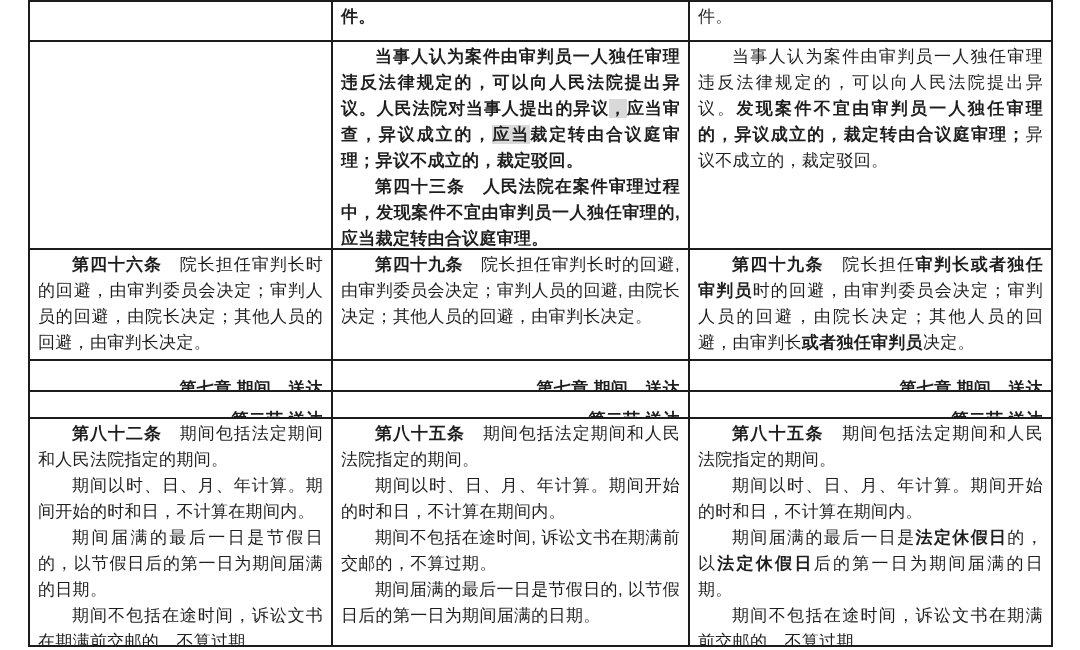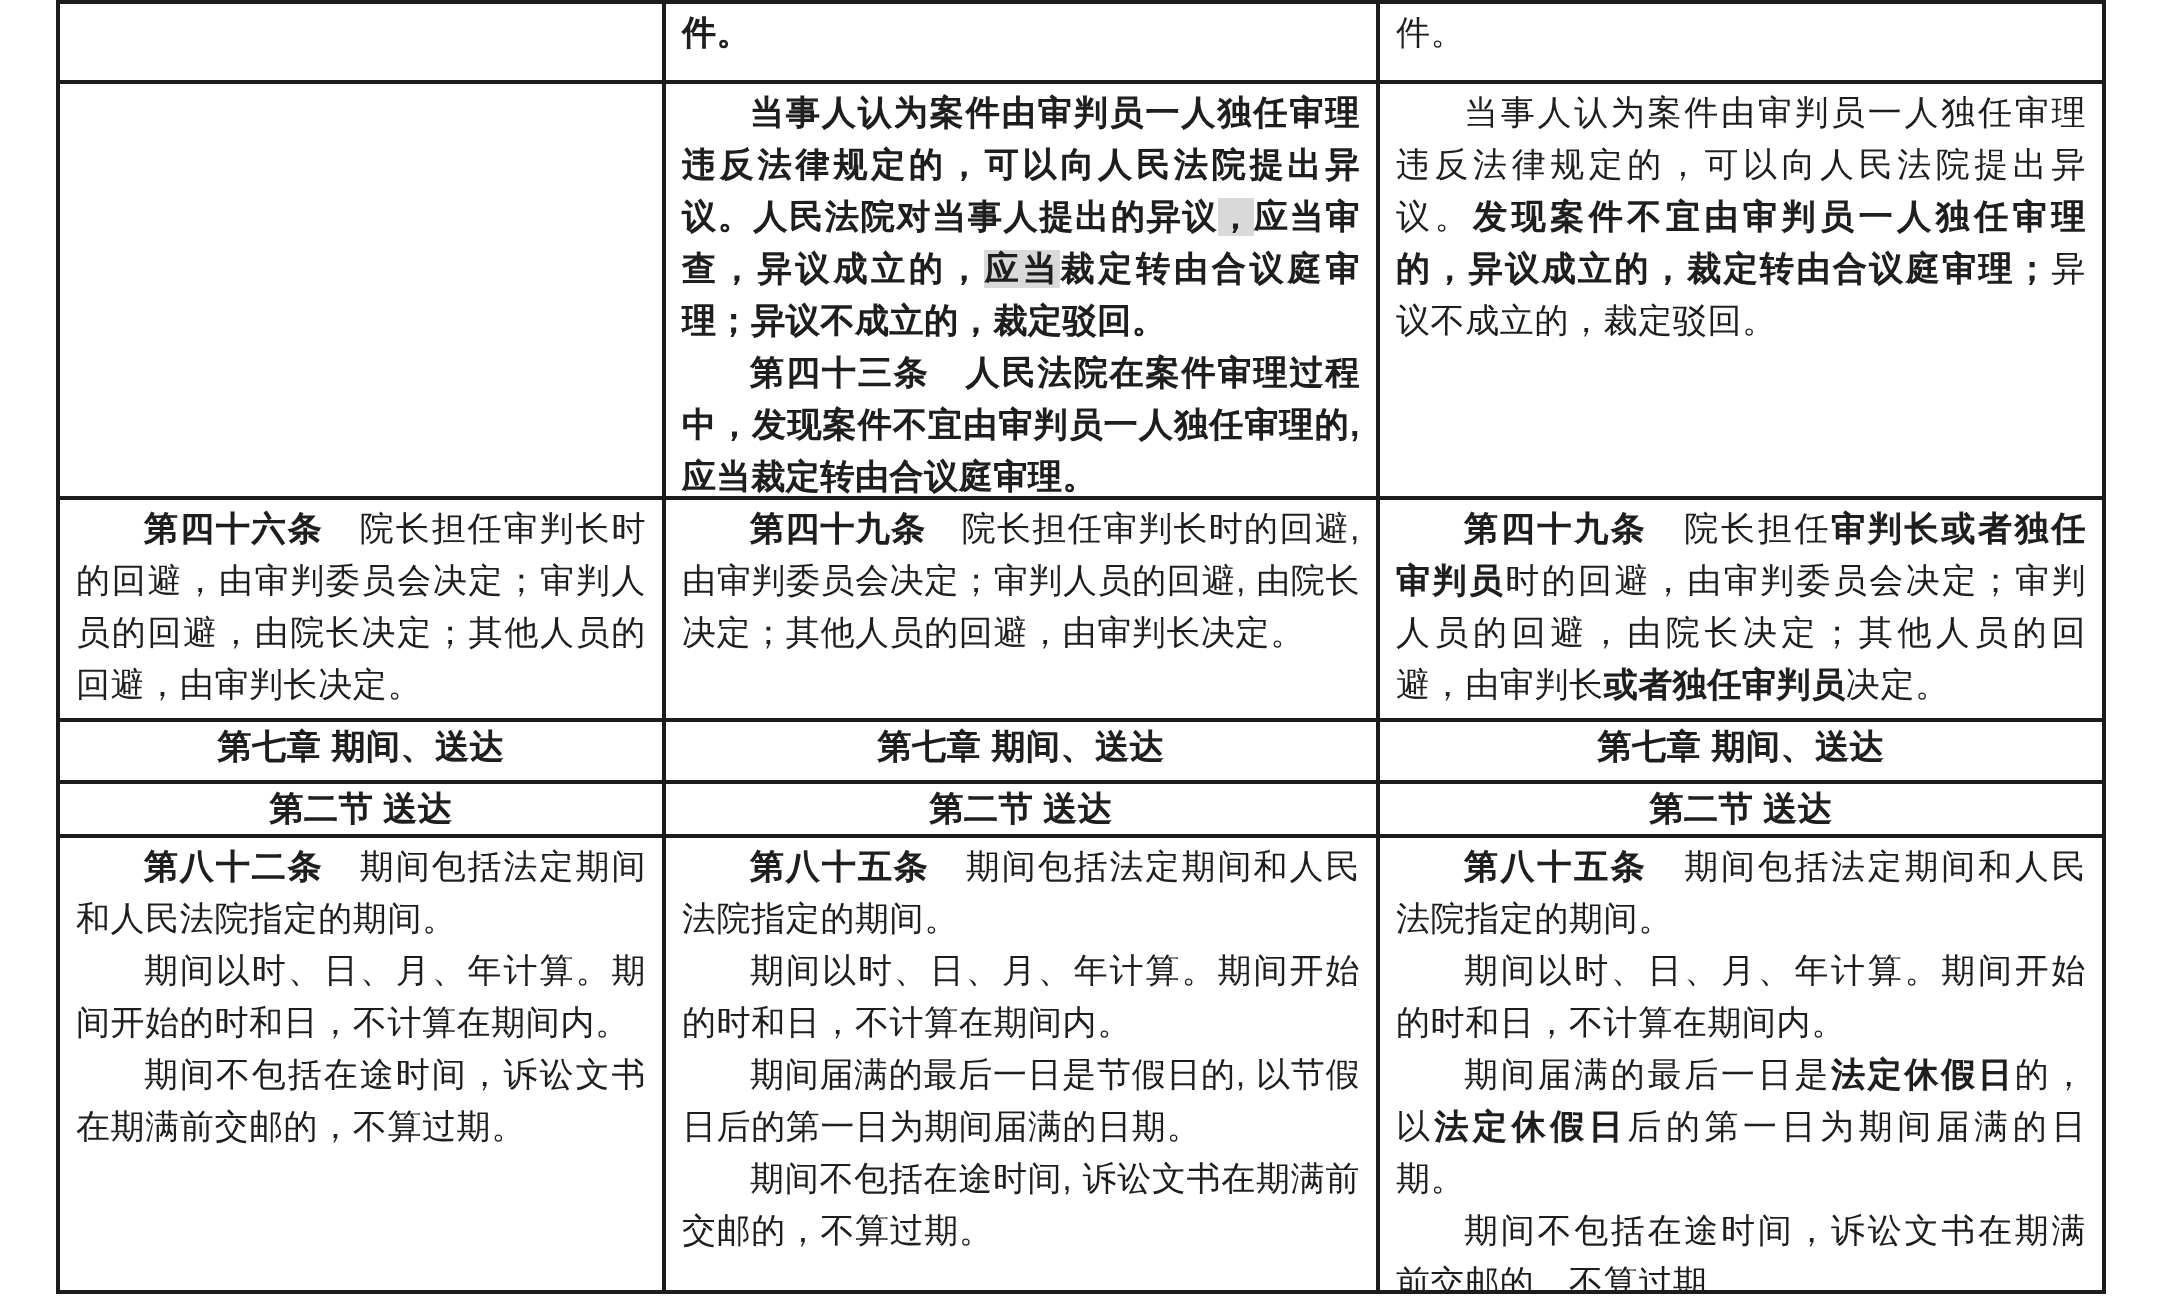--- a/index.html
+++ b/index.html
@@ -35,22 +35,22 @@
     padding: 2px 8px 0 8px;
     overflow: hidden;
     font-size: 17px;
     line-height: 26px;
     text-align: justify;
     letter-spacing: 0.3px;
   }
   .cell.last-col { border-right: none; }
   .cell.last-row { border-bottom: none; }
   .cell.center {
-    text-align: center;
-    padding-top: 0;
+    text-align: right;
+    padding-top: 15px;
     line-height: 25px;
   }
   .para { margin: 0; text-indent: 2em; }
   .para.no-indent { text-indent: 0; }
   .center .para { text-indent: 0; }
   .run.bold { font-weight: bold; }
   .run.hl { background: var(--hl, #d9d9d9); }
 </style>
 </head>
 <body>
@@ -100,27 +100,28 @@
   <div class="cell center">
       <p class="para"><span class="run bold">第二节 送达</span></p>
     </div>
   <div class="cell center last-col">
       <p class="para"><span class="run bold">第二节 送达</span></p>
     </div>
 
   <div class="cell last-row">
       <p class="para"><span class="run bold">第八十二条</span><span class="run">　期间包括法定期间和人民法院指定的期间。</span></p>
       <p class="para"><span class="run">期间以时、日、月、年计算。期间开始的时和日，不计算在期间内。</span></p>
+      <p class="para"><span class="run">期间届满的最后一日是节假日的，以节假日后的第一日为期间届满的日期。</span></p>
       <p class="para"><span class="run">期间不包括在途时间，诉讼文书在期满前交邮的，不算过期。</span></p>
     </div>
   <div class="cell last-row">
       <p class="para"><span class="run bold">第八十五条</span><span class="run">　期间包括法定期间和人民法院指定的期间。</span></p>
       <p class="para"><span class="run">期间以时、日、月、年计算。期间开始的时和日，不计算在期间内。</span></p>
+      <p class="para"><span class="run">期间不包括在途时间, 诉讼文书在期满前交邮的，不算过期。</span></p>
       <p class="para"><span class="run">期间届满的最后一日是节假日的, 以节假日后的第一日为期间届满的日期。</span></p>
-      <p class="para"><span class="run">期间不包括在途时间, 诉讼文书在期满前交邮的，不算过期。</span></p>
     </div>
   <div class="cell last-row last-col">
       <p class="para"><span class="run bold">第八十五条</span><span class="run">　期间包括法定期间和人民法院指定的期间。</span></p>
       <p class="para"><span class="run">期间以时、日、月、年计算。期间开始的时和日，不计算在期间内。</span></p>
       <p class="para"><span class="run">期间届满的最后一日是</span><span class="run bold">法定休假日</span><span class="run">的，以</span><span class="run bold">法定休假日</span><span class="run">后的第一日为期间届满的日期。</span></p>
       <p class="para"><span class="run">期间不包括在途时间，诉讼文书在期满前交邮的，不算过期。</span></p>
     </div>
 </div>
 
 </body></html>

